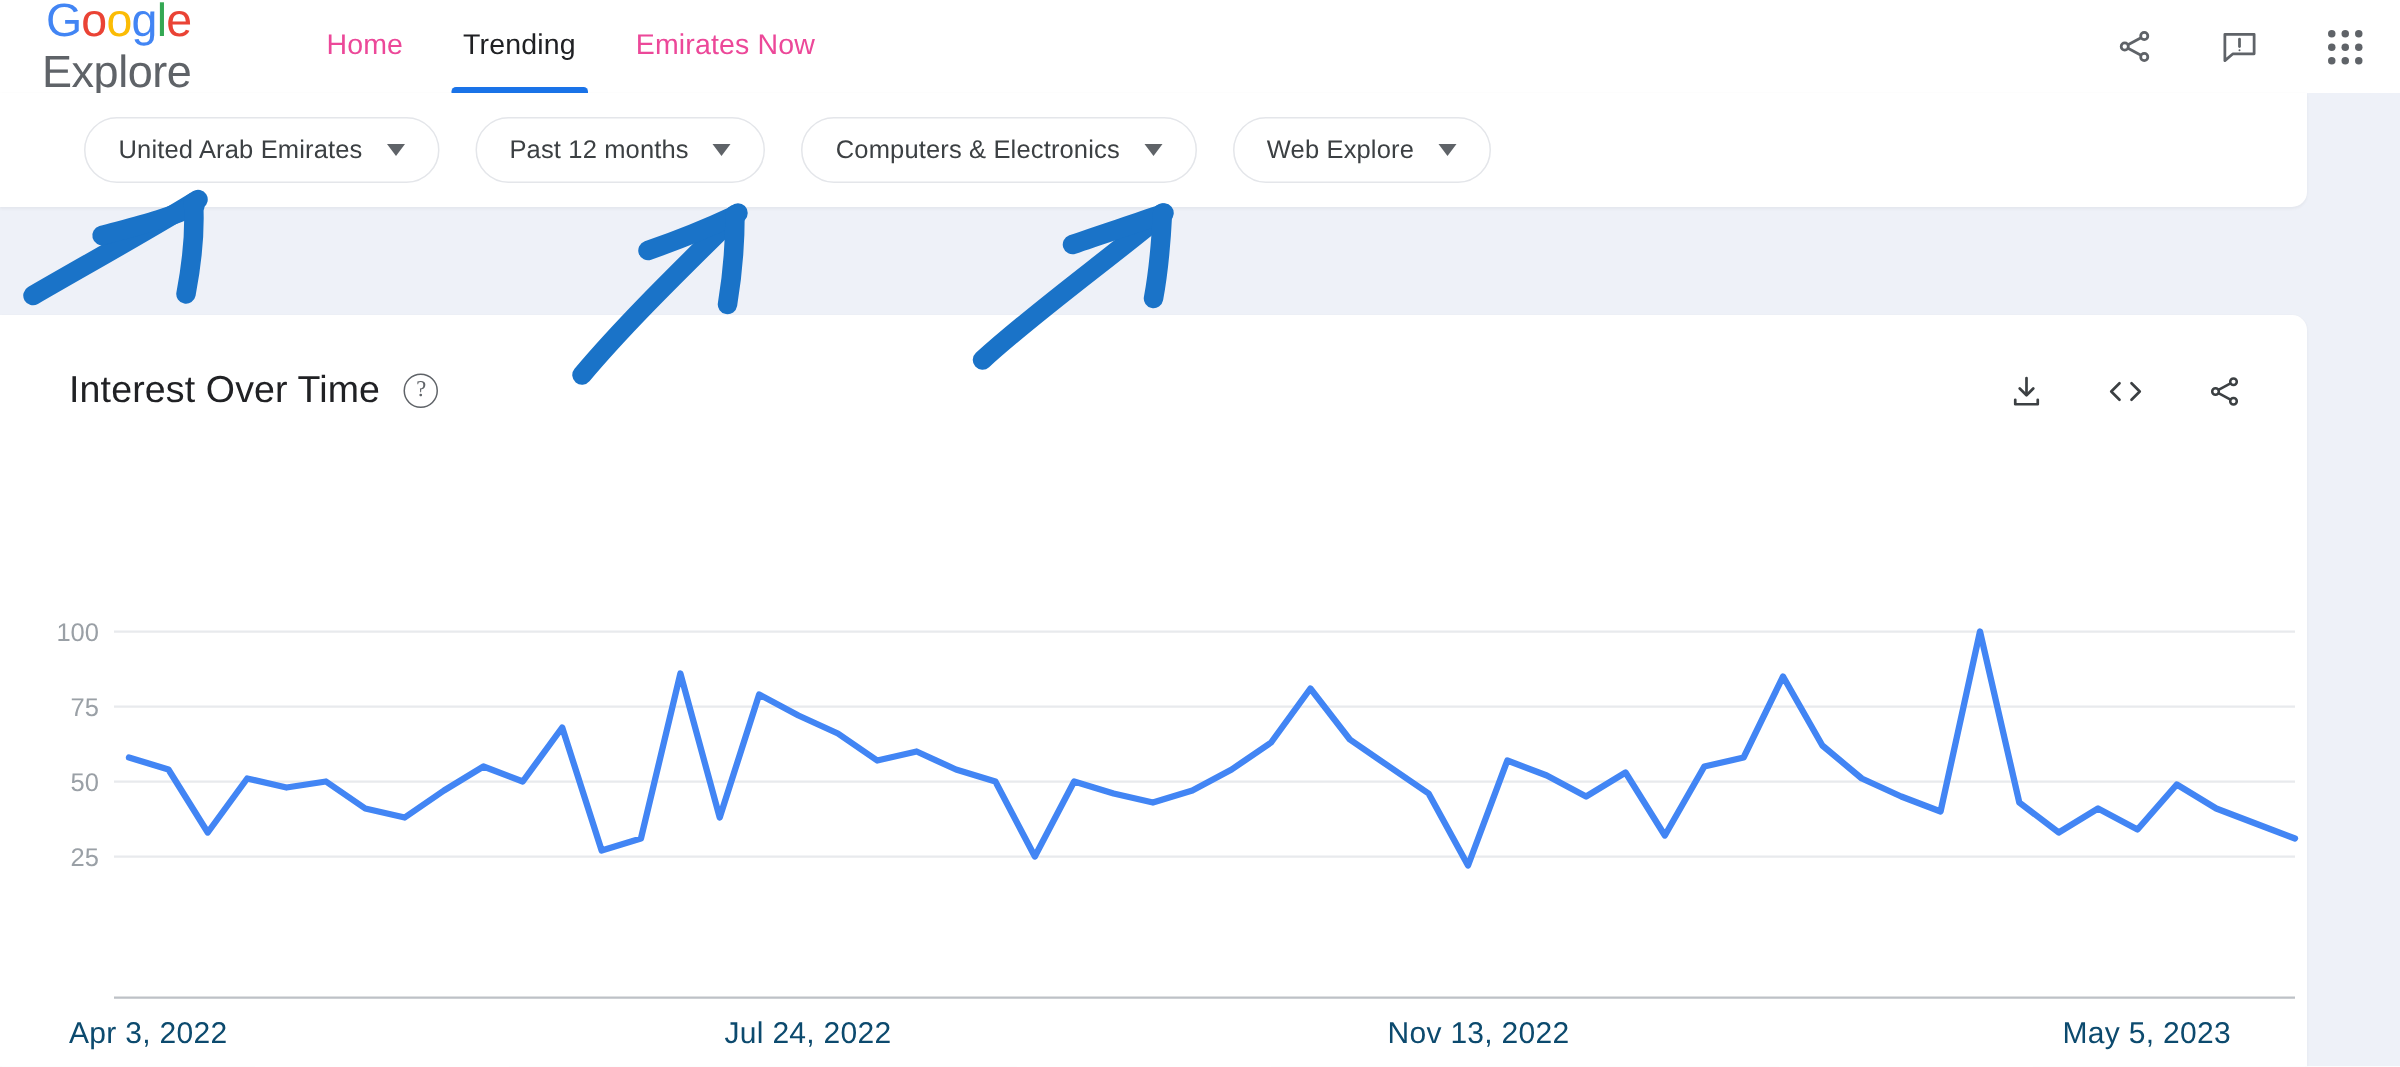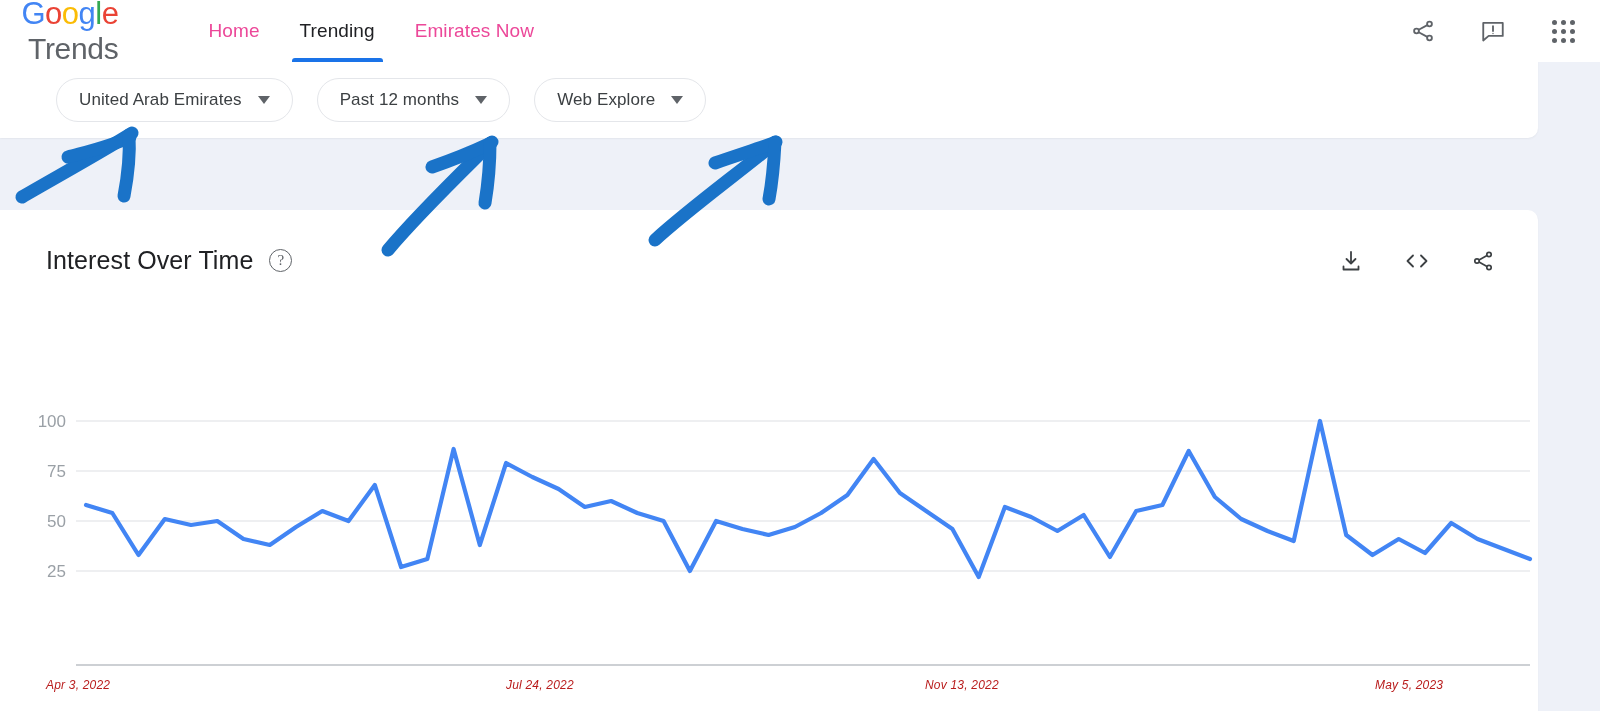--- a/index.html
+++ b/index.html
@@ -69,36 +69,36 @@
   .help-icon {
     width: 23px; height: 23px; border: 1.8px solid #5f6368; border-radius: 50%;
     margin-left: 16px; display: flex; align-items: center; justify-content: center;
     font-size: 15px; color: #5f6368; cursor: pointer; font-family: "Liberation Serif", serif;
   }
   .card-actions { position: absolute; right: 42px; top: 38px; display: flex; align-items: center; gap: 40px; }
   .aicon { width: 26px; height: 26px; display: flex; align-items: center; justify-content: center; color: #3c4043; cursor: pointer; }
 
   .plot { position: absolute; left: 0; top: 150px; width: 1538px; height: 351px; }
   .axis-label {
-    position: absolute; font-size: 12px; color: #b91c1c;
-    letter-spacing: 0.2px; white-space: nowrap; font-style: italic;
+    position: absolute; font-size: 20px; color: #0c4a6e;
+    letter-spacing: 0.2px; white-space: nowrap;
   }
 
   
   .arrows { position: absolute; left: 0; top: 0; width: 1600px; height: 711px; pointer-events: none; }
 </style>
 </head>
 <body>
 
 <div id="root">
 
   <div class="topbar">
     <div class="brand">
       <span class="g-logo"><span class="b">G</span><span class="r">o</span><span class="y">o</span><span class="b">g</span><span class="gr">l</span><span class="r">e</span></span>
-      <span class="brand-word">Trends</span>
+      <span class="brand-word">Explore</span>
     </div>
 
     <div class="nav">
       <div class="nav-item">Home</div>
       <div class="nav-item active">Trending</div>
       <div class="nav-item">Emirates Now</div>
     </div>
 
     <div class="top-icons">
       <div class="ticon">
@@ -133,20 +133,24 @@
     </div>
   </div>
 
   <div class="filterbar">
     <div class="chip">
       <span>United Arab Emirates</span>
       <span class="caret"></span>
     </div>
     <div class="chip" style="margin-left:12px">
       <span>Past 12 months</span>
+      <span class="caret"></span>
+    </div>
+    <div class="chip" style="margin-left:12px">
+      <span>Computers &amp; Electronics</span>
       <span class="caret"></span>
     </div>
     <div class="chip" style="margin-left:12px">
       <span>Web Explore</span>
       <span class="caret"></span>
     </div>
   </div>
 
   <div class="card">
     <div class="card-head">
@@ -187,21 +191,21 @@
           <text x="66" y="167" text-anchor="end" font-size="17" fill="#9aa0a6" font-family="&quot;Liberation Sans&quot;, sans-serif">50</text>
           <line x1="76" x2="1530" y1="111" y2="111" stroke="#e8eaed" stroke-width="1.5"></line>
           <text x="66" y="117" text-anchor="end" font-size="17" fill="#9aa0a6" font-family="&quot;Liberation Sans&quot;, sans-serif">75</text>
           <line x1="76" x2="1530" y1="61" y2="61" stroke="#e8eaed" stroke-width="1.5"></line>
           <text x="66" y="67" text-anchor="end" font-size="17" fill="#9aa0a6" font-family="&quot;Liberation Sans&quot;, sans-serif">100</text>
           <line x1="76" x2="1530" y1="305" y2="305" stroke="#bdc1c6" stroke-width="1.5"></line>
           <polyline points="86.0,145.0 112.3,153.0 138.5,195.0 164.8,159.0 191.0,165.0 217.3,161.0 243.5,179.0 269.8,185.0 296.0,167.0 322.3,151.0 348.5,161.0 374.8,125.0 401.1,207.0 427.3,199.0 453.6,89.0 479.8,185.0 506.1,103.0 532.3,117.0 558.6,129.0 584.8,147.0 611.1,141.0 637.3,153.0 663.6,161.0 689.9,211.0 716.1,161.0 742.4,169.0 768.6,175.0 794.9,167.0 821.1,153.0 847.4,135.0 873.6,99.0 899.9,133.0 926.1,151.0 952.4,169.0 978.7,217.0 1004.9,147.0 1031.2,157.0 1057.4,171.0 1083.7,155.0 1109.9,197.0 1136.2,151.0 1162.4,145.0 1188.7,91.0 1214.9,137.0 1241.2,159.0 1267.5,171.0 1293.7,181.0 1320.0,61.0 1346.2,175.0 1372.5,195.0 1398.7,179.0 1425.0,193.0 1451.2,163.0 1477.5,179.0 1503.7,189.0 1530.0,199.0" fill="none" stroke="#4285f4" stroke-width="4.2" stroke-linejoin="round" stroke-linecap="round"></polyline>
         </svg>
 
       <div class="axis-label" style="left:46px; top:318px;">Apr 3, 2022</div>
-      <div class="axis-label" style="left:506px; top:318px;">Jul 24, 2022</div>
+      <div class="axis-label" style="left:483px; top:318px;">Jul 24, 2022</div>
       <div class="axis-label" style="left:925px; top:318px;">Nov 13, 2022</div>
       <div class="axis-label" style="left:1375px; top:318px;">May 5, 2023</div>
     </div>
   </div>
 
   <svg class="arrows" viewBox="0 0 1600 711">
     <g fill="none" stroke="#1a73c8" stroke-width="13" stroke-linecap="round" stroke-linejoin="round">
       <path d="M22,197 C60,175 105,150 132,133"></path>
       <path d="M68,157 C90,151 112,146 130,137"></path>
       <path d="M129,135 C130,152 128,175 124,196"></path>

